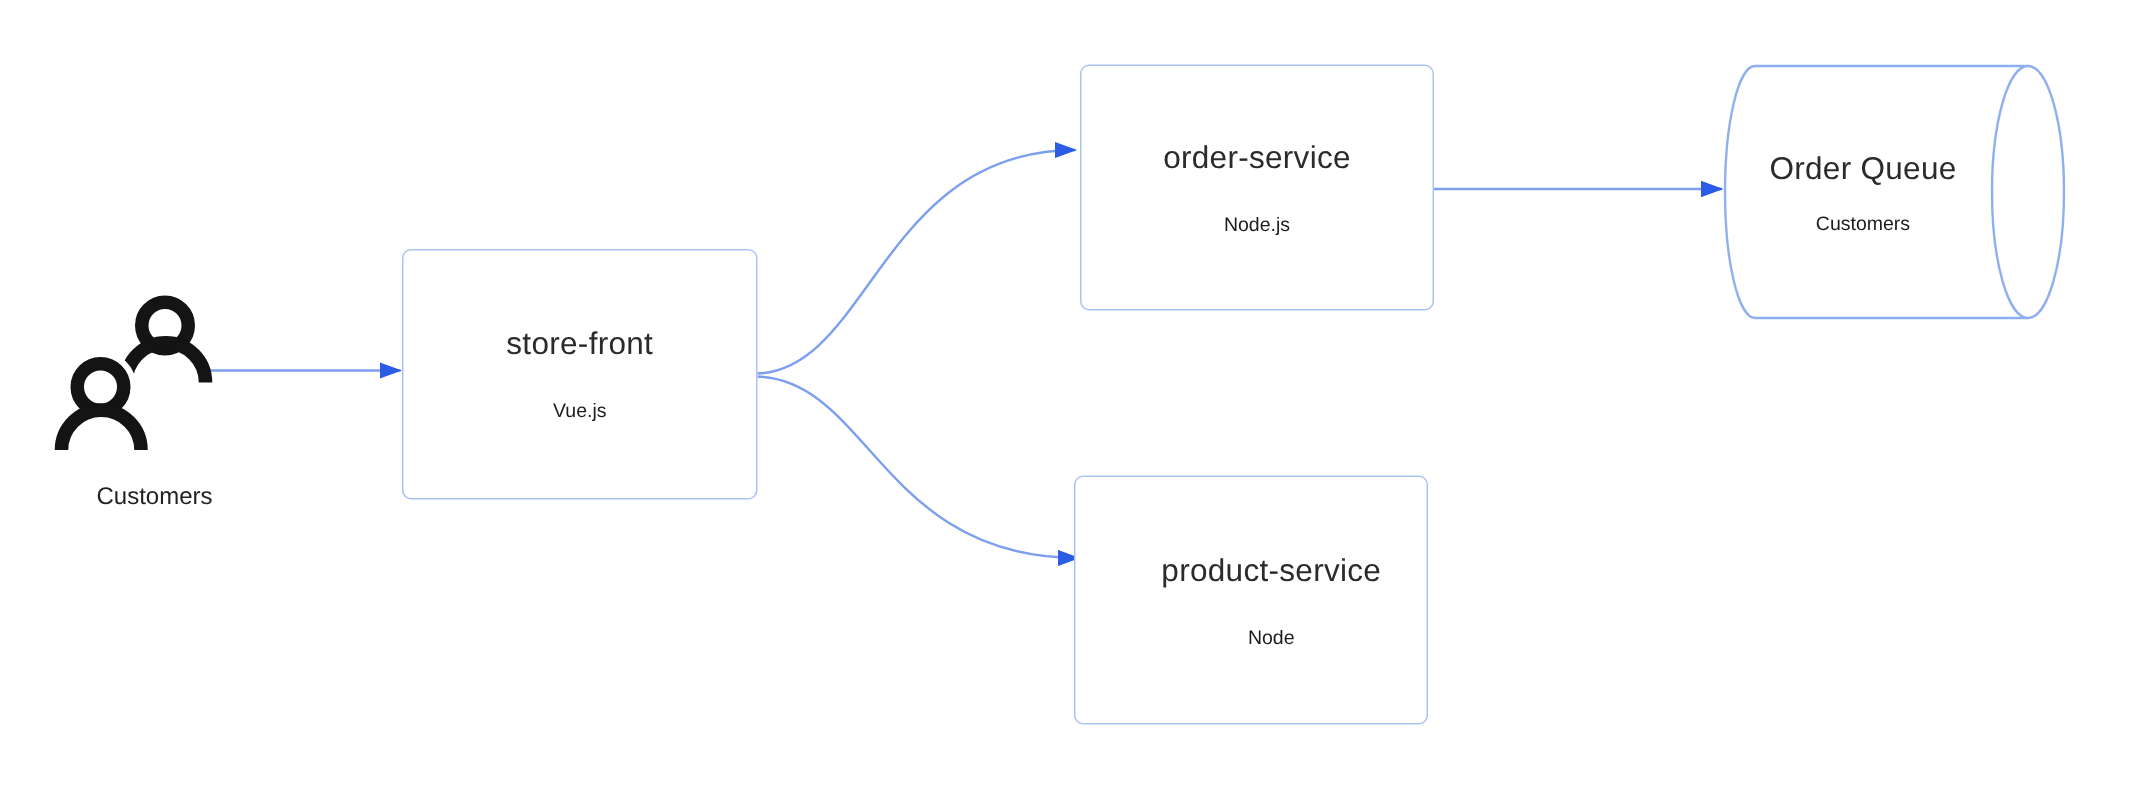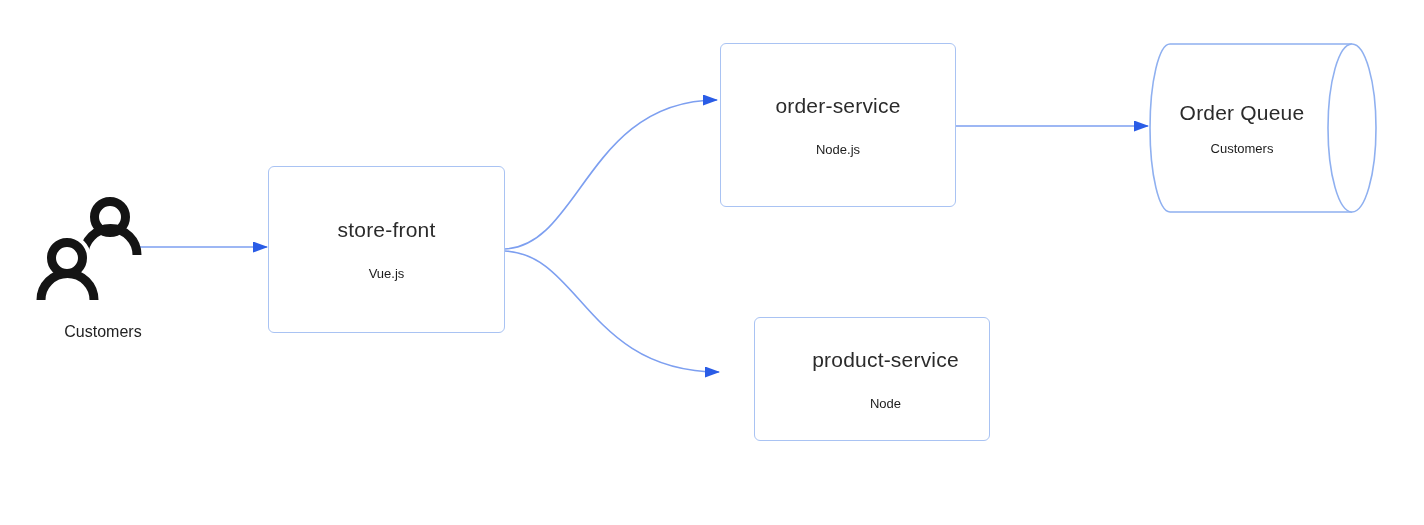--- a/index.html
+++ b/index.html
@@ -40,21 +40,21 @@
     letter-spacing: 0.2px;
     white-space: nowrap;
   }
   .node-subtitle {
     font-size: 13px;
     color: #1c1c1c;
     white-space: nowrap;
   }
   #node-store-front   { left: 268px;  top: 166px; width: 237px; height: 167px; }
   #node-order-service { left: 720px;  top: 43px;  width: 236px; height: 164px; }
-  #node-product-service { left: 754px; top: 317px; width: 236px; height: 124px; padding-left: 27px; }
+  #node-product-service { left: 716px; top: 317px; width: 236px; height: 166px; padding-left: 27px; }
   .cylinder-labels {
     position: absolute;
     left: 1152px;
     top: 44px;
     width: 180px;
     height: 168px;
     display: flex;
     flex-direction: column;
     align-items: center;
     justify-content: center;

